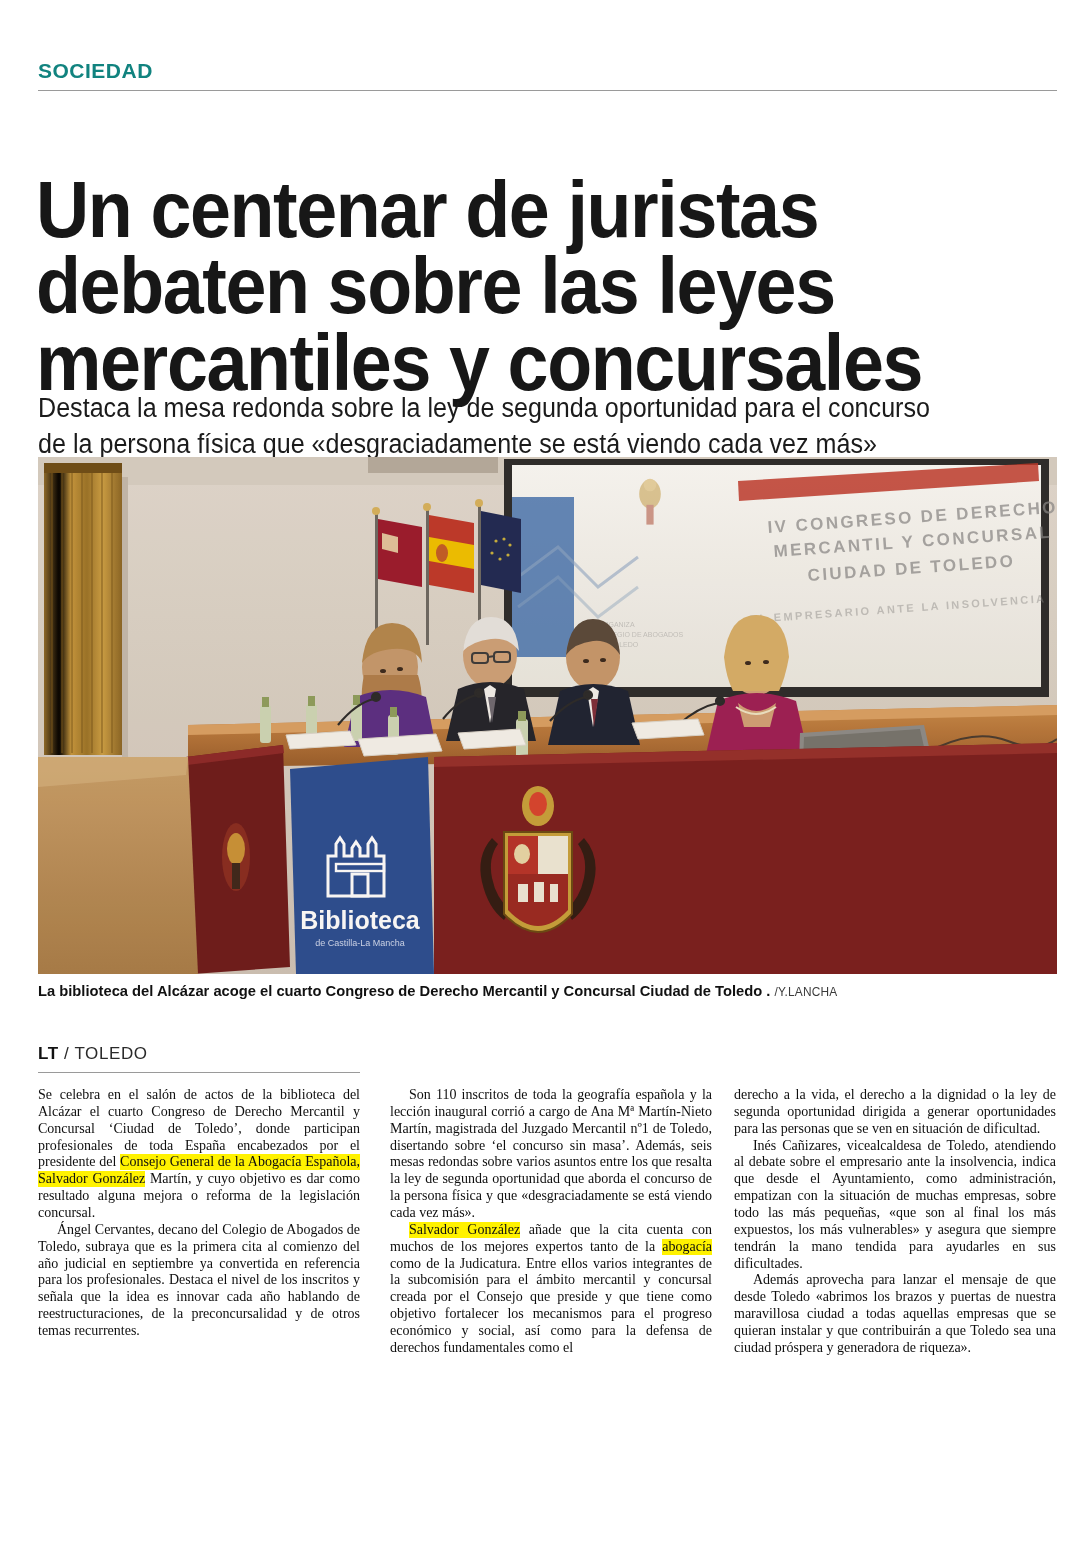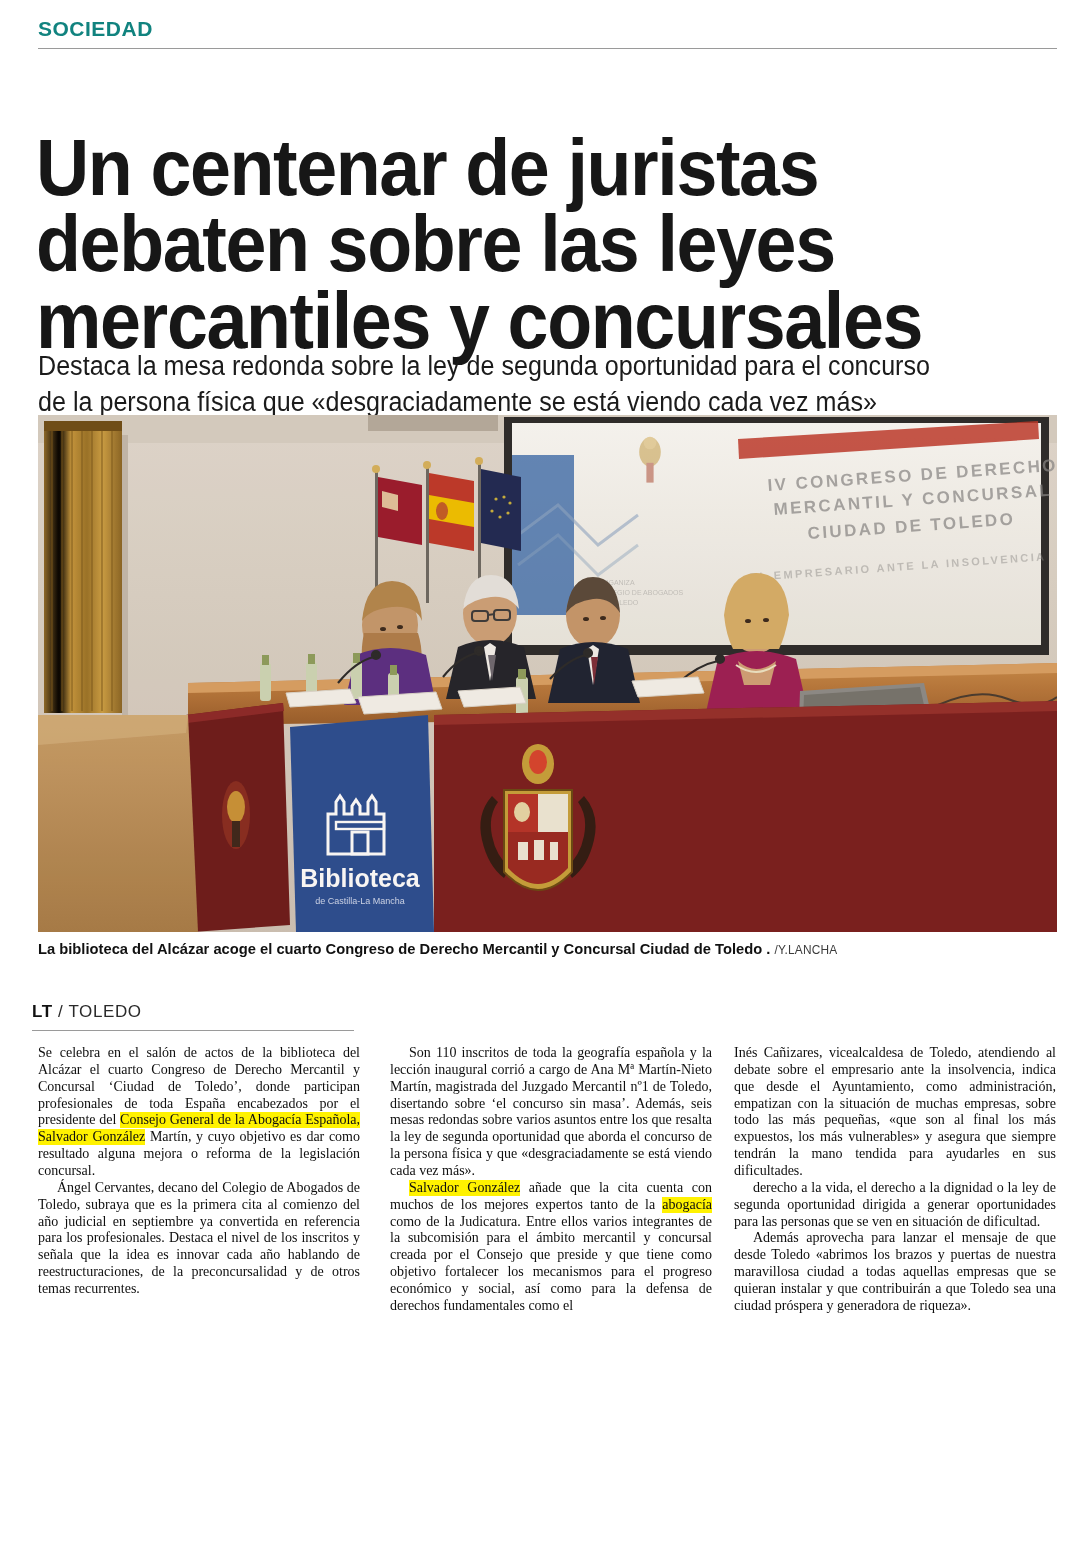--- a/index.html
+++ b/index.html
@@ -6,20 +6,21 @@
   body{
     width:1080px; height:1560px;
     background:#ffffff;
     font-family:"Liberation Sans", sans-serif;
     overflow:hidden;
     position:relative;
   }
   .page{
     position:absolute; inset:0;
     padding:0;
+    margin-top:42px;
   }
 
   
   .kicker-wrap{
     position:absolute; left:38px; top:18px; width:1019px;
   }
   .kicker{
     font-family:"Liberation Sans", sans-serif;
     font-weight:bold;
     font-size:21px;
@@ -84,21 +85,21 @@
   }
   .caption .credit{
     font-weight:normal;
     font-size:12.5px;
     color:#3b3b3b;
     letter-spacing:0.2px;
   }
 
   
   .byline-wrap{
-    position:absolute; left:32px; top:1003px; width:322px;
+    position:absolute; left:38px; top:1003px; width:322px;
   }
   .byline{
     font-family:"Liberation Sans", sans-serif;
     font-size:17px;
     color:#2a2a2a;
     letter-spacing:0.6px;
     line-height:1.1;
   }
   .byline b{font-weight:bold;color:#111;}
   .byline-rule{
@@ -423,20 +424,20 @@
       <p><span>Se celebra en el salón de actos de la biblioteca del Alcázar el cuarto Congreso de Derecho Mercantil y Concursal ‘Ciudad de Toledo’, donde participan profesionales de toda España encabezados por el presidente del </span><mark class="hl" style="background: rgb(255, 242, 0);">Consejo General de la Abogacía Española, Salvador González</mark><span> Martín, y cuyo objetivo es dar como resultado alguna mejora o reforma de la legislación concursal.</span></p>
       <p>Ángel Cervantes, decano del Colegio de Abogados de Toledo, subraya que es la primera cita al comienzo del año judicial en septiembre ya convertida en referencia para los profesionales. Destaca el nivel de los inscritos y señala que la idea es innovar cada año hablando de reestructuraciones, de la preconcursalidad y de otros temas recurrentes.</p>
     </div>
 
     <div class="col col2">
       <p style="text-indent:1.35em">Son 110 inscritos de toda la geografía española y la lección inaugural corrió a cargo de  Ana Mª Martín-Nieto Martín, magistrada del Juzgado Mercantil nº1 de Toledo, disertando sobre ‘el concurso sin masa’. Además, seis mesas redondas sobre varios asuntos entre los que resalta la ley de segunda oportunidad que aborda el concurso de la persona física y que «desgraciadamente se está viendo cada vez más».</p>
       <p><mark class="hl" style="background: rgb(255, 242, 0);">Salvador González</mark><span> añade que la cita cuenta con muchos de los mejores expertos tanto de la </span><mark class="hl" style="background: rgb(255, 242, 0);">abogacía</mark><span> como de la Judicatura. Entre ellos varios integrantes de la subcomisión para el ámbito mercantil y concursal creada por el Consejo que preside y que tiene como objetivo  fortalecer los mecanismos para el progreso económico y social, así como para la defensa de derechos fundamentales como el</span></p>
     </div>
 
     <div class="col col3">
+      <p>derecho a la vida, el derecho a la dignidad o la ley de segunda oportunidad dirigida a generar oportunidades para las personas que  se ven en situación de dificultad.</p>
       <p>Inés Cañizares, vicealcaldesa de Toledo, atendiendo al debate sobre el empresario ante la insolvencia, indica que desde el Ayuntamiento, como administración, empatizan con la situación de muchas empresas, sobre todo las más pequeñas, «que son al final los más expuestos, los más vulnerables» y asegura que siempre tendrán la mano tendida para ayudarles en sus dificultades.</p>
-      <p>derecho a la vida, el derecho a la dignidad o la ley de segunda oportunidad dirigida a generar oportunidades para las personas que  se ven en situación de dificultad.</p>
       <p>Además aprovecha para lanzar el mensaje de que desde Toledo «abrimos los brazos y puertas de nuestra maravillosa ciudad a todas aquellas empresas que se quieran instalar y que contribuirán a que Toledo sea una ciudad próspera y generadora de riqueza».</p>
     </div>
 
   </div>
 
 </div>
 
 </body></html>

